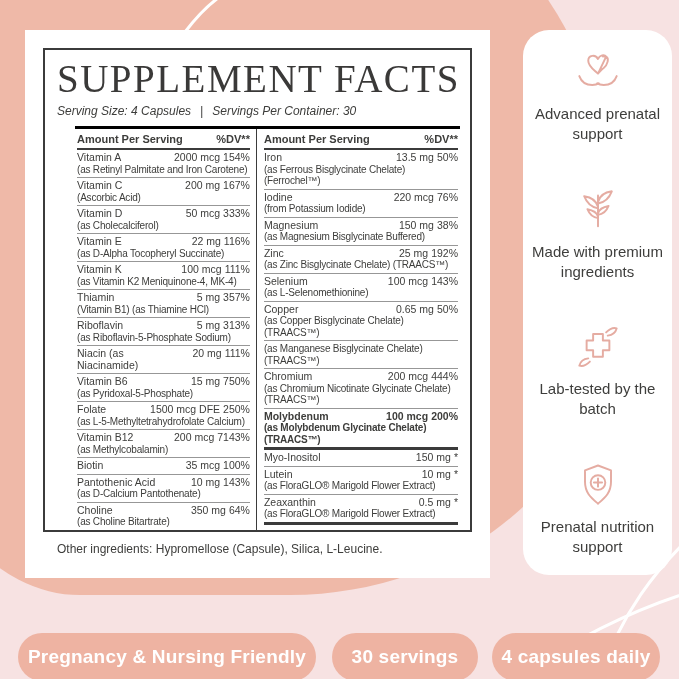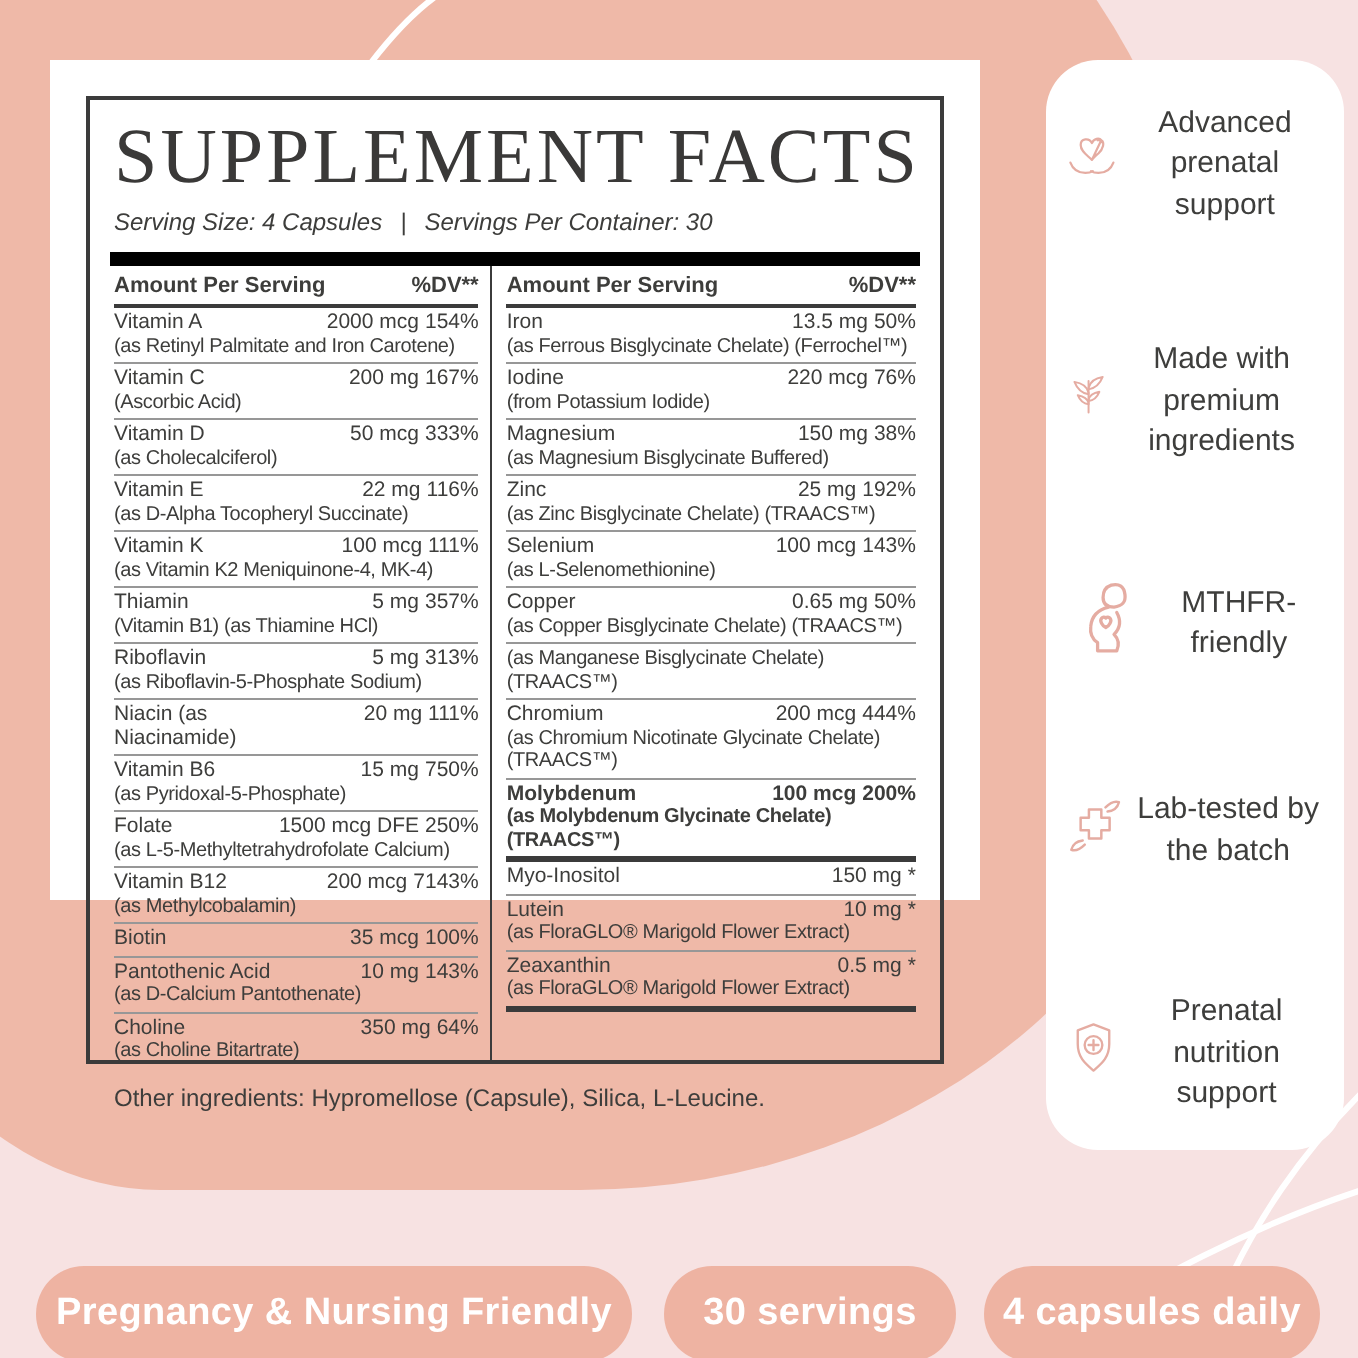--- a/index.html
+++ b/index.html
@@ -13,35 +13,35 @@
   
   .blob {
     position:absolute; left:-80px; top:-120px; width:690px; height:715px;
     background:#efb9a8;
     border-radius:0 270px 320px 160px / 0 330px 280px 200px;
   }
   .deco-lines { position:absolute; left:0; top:0; width:679px; height:679px; pointer-events:none; }
 
   
   .panel {
-    position:absolute; left:25px; top:30px; width:465px; height:420px;
+    position:absolute; left:25px; top:30px; width:465px; height:548px;
     background:#ffffff; padding:18px 18px 0 18px;
   }
   .facts-box {
     border:2px solid #3b3b3b; height:484px; padding:4px 10px 0 10px;
     overflow:hidden;
   }
   .facts-title {
     font-family:"Liberation Serif", serif; font-size:39px; letter-spacing:1.5px;
     color:#3a3938; margin:2px 0 3px 2px; white-space:nowrap;
   }
   .serving-line { font-size:12px; margin:0 0 8px 2px; color:#3d3d3b;font-style:italic; }
   .serving-line .sep { margin:0 9px; color:#3d3d3b; }
 
-  .columns { display:flex; border-top:7px solid #000000; }
+  .columns { display:flex; border-top:3px solid #000000;margin-left:20px; }
   .col { padding:0 0 0 2px; }
   .col-left  { width:47%; padding-right:6px; }
   .col-right { width:53%; border-left:1px solid #3b3b3b; padding-left:7px; padding-right:2px; }
   .col-head {
     display:flex; justify-content:space-between; align-items:center;
     font-weight:bold; font-size:11px; padding:4px 0 3px 0;
     border-bottom:2px solid #3b3b3b;
   }
   .nrow { padding:2px 0 2px 0; border-bottom:1px solid #979797; font-size:10.5px; line-height:11.5px; }
   .nrow .line1 { display:flex; justify-content:space-between;gap:16px; }
@@ -56,21 +56,21 @@
   .footnotes { font-size:10.5px; line-height:13.5px; padding:5px 0 4px 2px; }
   .other-ing { font-size:12px; margin:10px 0 0 14px; }
 
   
   .sidebar {
     position:absolute; left:523px; top:30px; width:149px; height:545px;
     background:#ffffff; border-radius:26px;
     display:flex; flex-direction:column; justify-content:space-between;
     padding:16px 8px 18px 8px; text-align:center;
   }
-  .side-item { display:flex; flex-direction:row; align-items:center;justify-content:space-between; }
+  .side-item { display:flex; flex-direction:column; align-items:center;justify-content:space-between; }
   .side-item svg { width:52px; height:52px; display:block; }
   .side-label { font-size:15px; line-height:1.35; color:#3e3e3c; margin-top:6px; }
 
   
   .badge {
     position:absolute; top:607px; height:48px; border-radius:24px;
     background:#eeb3a2; color:#ffffff; font-weight:bold; font-size:19px;
     display:flex; align-items:center; justify-content:center; letter-spacing:0.2px;margin-top:26px;
   }
   .badge-1 { left:18px;  width:298px; }
@@ -317,28 +317,20 @@
       <path d="M32 14 V 52"></path>
       <path d="M32 30 Q20 28 15 15 Q29 17 32 28 Z"></path>
       <path d="M32 24 Q44 22 49 9 Q35 11 32 22 Z"></path>
       <path d="M32 42 Q23 41 19 31 Q30 33 32 40 Z"></path>
       <path d="M32 38 Q41 37 45 27 Q34 29 32 36 Z"></path>
     </svg>
     <div class="side-label">Made with premium ingredients</div>
   </div>
   <div class="side-item">
     <svg viewBox="0 0 64 64" fill="none" stroke="#e5aca2" stroke-width="2.4" stroke-linecap="round" stroke-linejoin="round">
-      <path d="M36 8 q9 -2 10 7 q1 8 -8 9 q-8 0 -8 -7 q0 -7 6 -9 Z"></path>
-      <path d="M34 24 q-12 3 -13 14 q-1 8 5 12 l0 6 l14 0 q3 -7 -2 -12 q7 -7 2 -16"></path>
-      <path d="M29 36 c-2-3 1-6 3-4 c2-2 5 1 3 4 c-1 2 -3 3 -3 3 c0 0 -2 -1 -3 -3 Z"></path>
-    </svg>
-    <div class="side-label">MTHFR-friendly</div>
-  </div>
-  <div class="side-item">
-    <svg viewBox="0 0 64 64" fill="none" stroke="#e5aca2" stroke-width="2.4" stroke-linecap="round" stroke-linejoin="round">
       <path d="M26 16 h12 v8 h8 v12 h-8 v8 h-12 v-8 h-8 v-12 h8 Z"></path>
       <path d="M42 14 q7 -7 13 -5 q-2 8 -11 9"></path>
       <path d="M22 50 q-7 7 -13 5 q2 -8 11 -9"></path>
     </svg>
     <div class="side-label">Lab-tested by the batch</div>
   </div>
   <div class="side-item">
     <svg viewBox="0 0 64 64" fill="none" stroke="#e5aca2" stroke-width="2.4" stroke-linecap="round" stroke-linejoin="round">
       <path d="M32 8 L48 14 V28 C48 42 40 48 32 55 C24 48 16 42 16 28 V14 Z"></path>
       <circle cx="32" cy="29" r="9"></circle>

